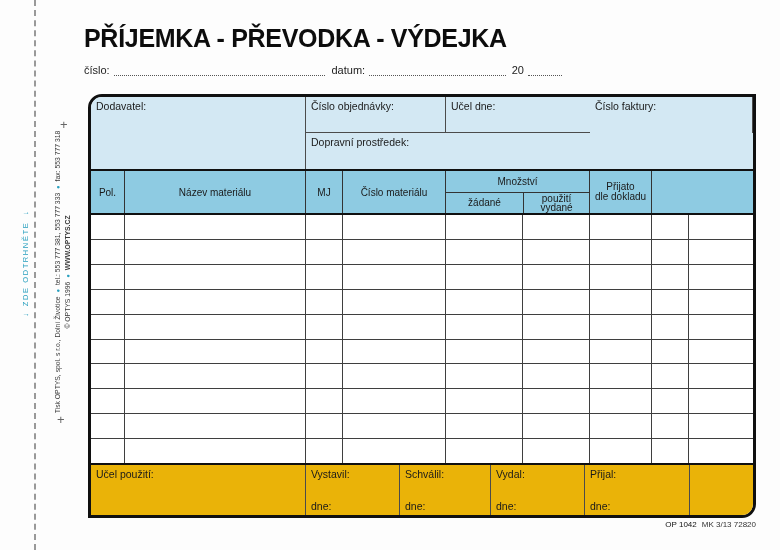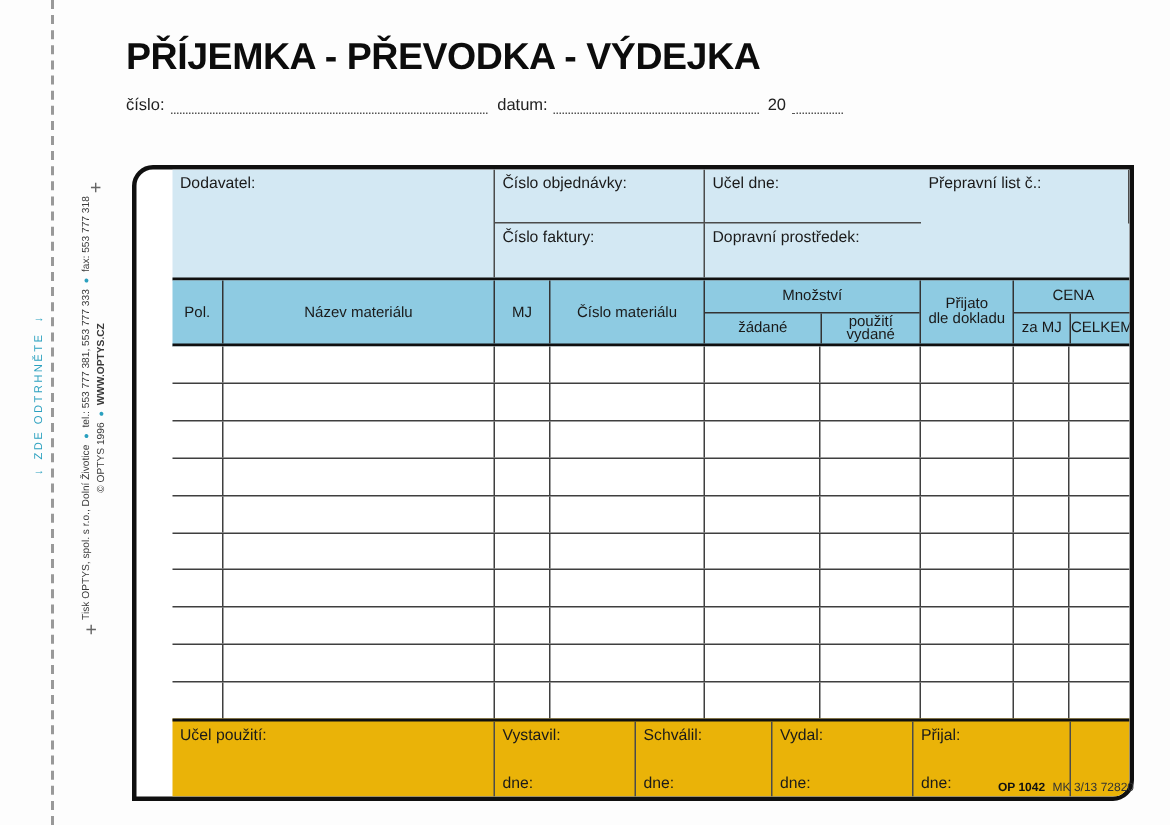--- a/index.html
+++ b/index.html
@@ -37,25 +37,24 @@
   }
   .metarow .lbl{margin-right:4px;margin-top:32px;}
   .dots{border-bottom:1.5px dotted #555;height:11px;}
   .dots-1{flex:1.55;margin-right:6px;}
   .dots-2{flex:1;margin-right:6px;}
   .dots-3{width:34px;}
   .yr{margin-right:4px;}
 
   
   .formtable{
-    position:absolute;left:88px;top:110px;width:668px;height:424px;
+    position:absolute;left:88px;top:94px;width:668px;height:424px;
     border:3px solid #101010;border-radius:14px 0 14px 0;
     overflow:hidden;display:flex;flex-direction:column;box-sizing:border-box;
     background:#fff;
-    padding-left:24px;
   }
   .cell{box-sizing:border-box;}
   
   .info{
     height:72px;display:grid;grid-template-columns:215px 140px 144px 1fr;
     grid-template-rows:36px 36px;background:#d3e8f3;
     border-bottom:2px solid #101010;flex:0 0 auto;
     font-size:10.5px;
   }
   .info .cell{padding:3px 5px;border-right:1px solid #4b4b4b;}
@@ -90,21 +89,21 @@
     height:50px;display:grid;grid-template-columns:215px 94px 91px 94px 105px 1fr;
     background:#eab308;border-top:2px solid #101010;flex:0 0 auto;font-size:10.5px;
   }
   .sigfoot .cell{border-right:1px solid #4b4b4b;padding:3px 5px;display:flex;flex-direction:column;justify-content:space-between;}
   .sigfoot .cell.last{border-right:none;}
   
   .printcode{
     position:absolute;left:456px;top:520px;width:300px;text-align:right;
     font-size:8px;color:#333;white-space:nowrap;
   }
-  .printcode .code{font-weight:bold;color:#111;margin-right:5px;}
+  .printcode .code{font-weight:normal;color:#111;margin-right:5px;}
 </style>
 </head>
 <body>
 
 <div class="perforation"></div>
 <div class="tear">
   <span class="arrow">↓</span>
   <span>ZDE ODTRHNĚTE</span>
   <span class="arrow">↓</span>
 </div>
@@ -134,21 +133,20 @@
   <span class="lbl yr">20</span>
   <span class="dots dots-3"></span>
 </div>
 
 <div class="formtable">
 
   <div class="info">
     <div class="cell c-dodavatel">Dodavatel:</div>
     <div class="cell r1">Číslo objednávky:</div>
     <div class="cell r1 lastcol">Učel dne:</div>
-    <div class="cell">Přepravní list č.:</div>
     <div class="cell">Číslo faktury:</div>
     <div class="cell lastcol">Dopravní prostředek:</div>
   </div>
 
   <div class="colhead">
     <div class="hcell">Pol.</div>
     <div class="hcell">Název materiálu</div>
     <div class="hcell">MJ</div>
     <div class="hcell">Číslo materiálu</div>
     <div class="split">
@@ -156,27 +154,20 @@
       <div class="subrow">
         <div class="sub m-sub1">žádané</div>
         <div class="sub m-sub2 twoline">
           <span><span>použití</span><br><span>vydané</span></span>
         </div>
       </div>
     </div>
     <div class="hcell twoline">
       <span><span>Přijato</span><br><span>dle dokladu</span></span>
     </div>
-    <div class="split lastsplit">
-      <div class="toplbl">CENA</div>
-      <div class="subrow">
-        <div class="sub c-sub1">za MJ</div>
-        <div class="sub c-sub2">CELKEM</div>
-      </div>
-    </div>
   </div>
 
   <div class="tbody">
       <div class="brow">
         <div class="bcell"></div>
         <div class="bcell"></div>
         <div class="bcell"></div>
         <div class="bcell"></div>
         <div class="bcell"></div>
         <div class="bcell"></div>

